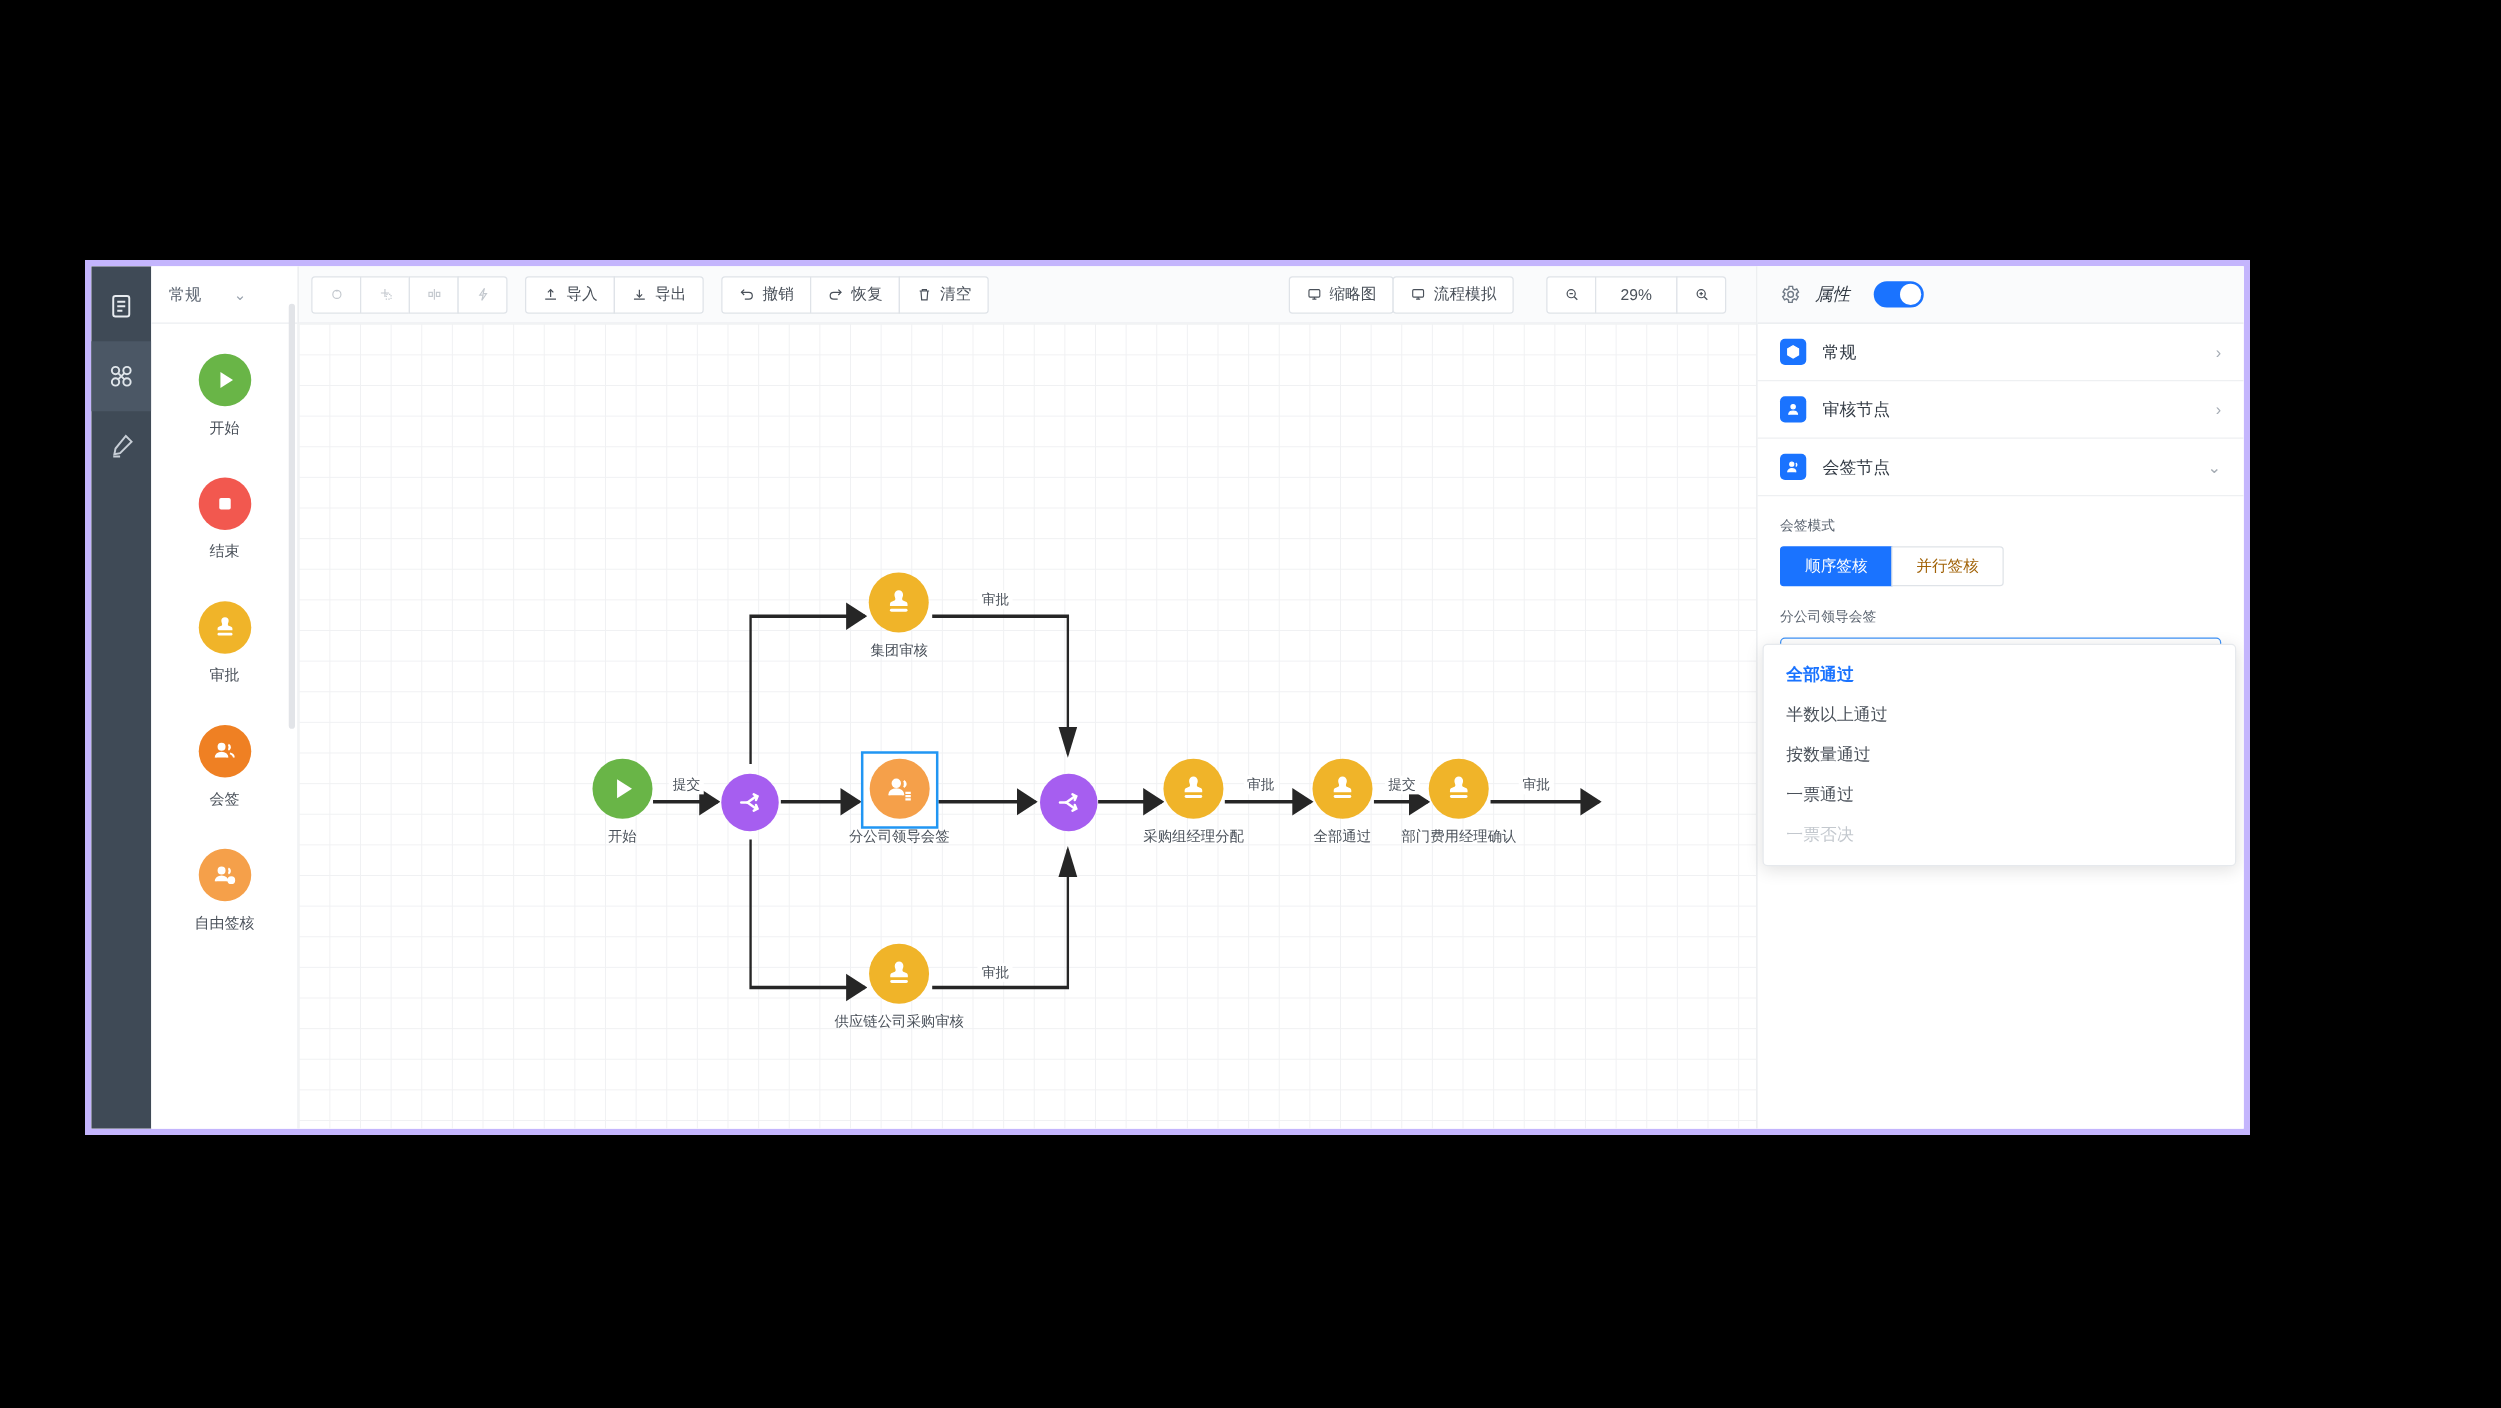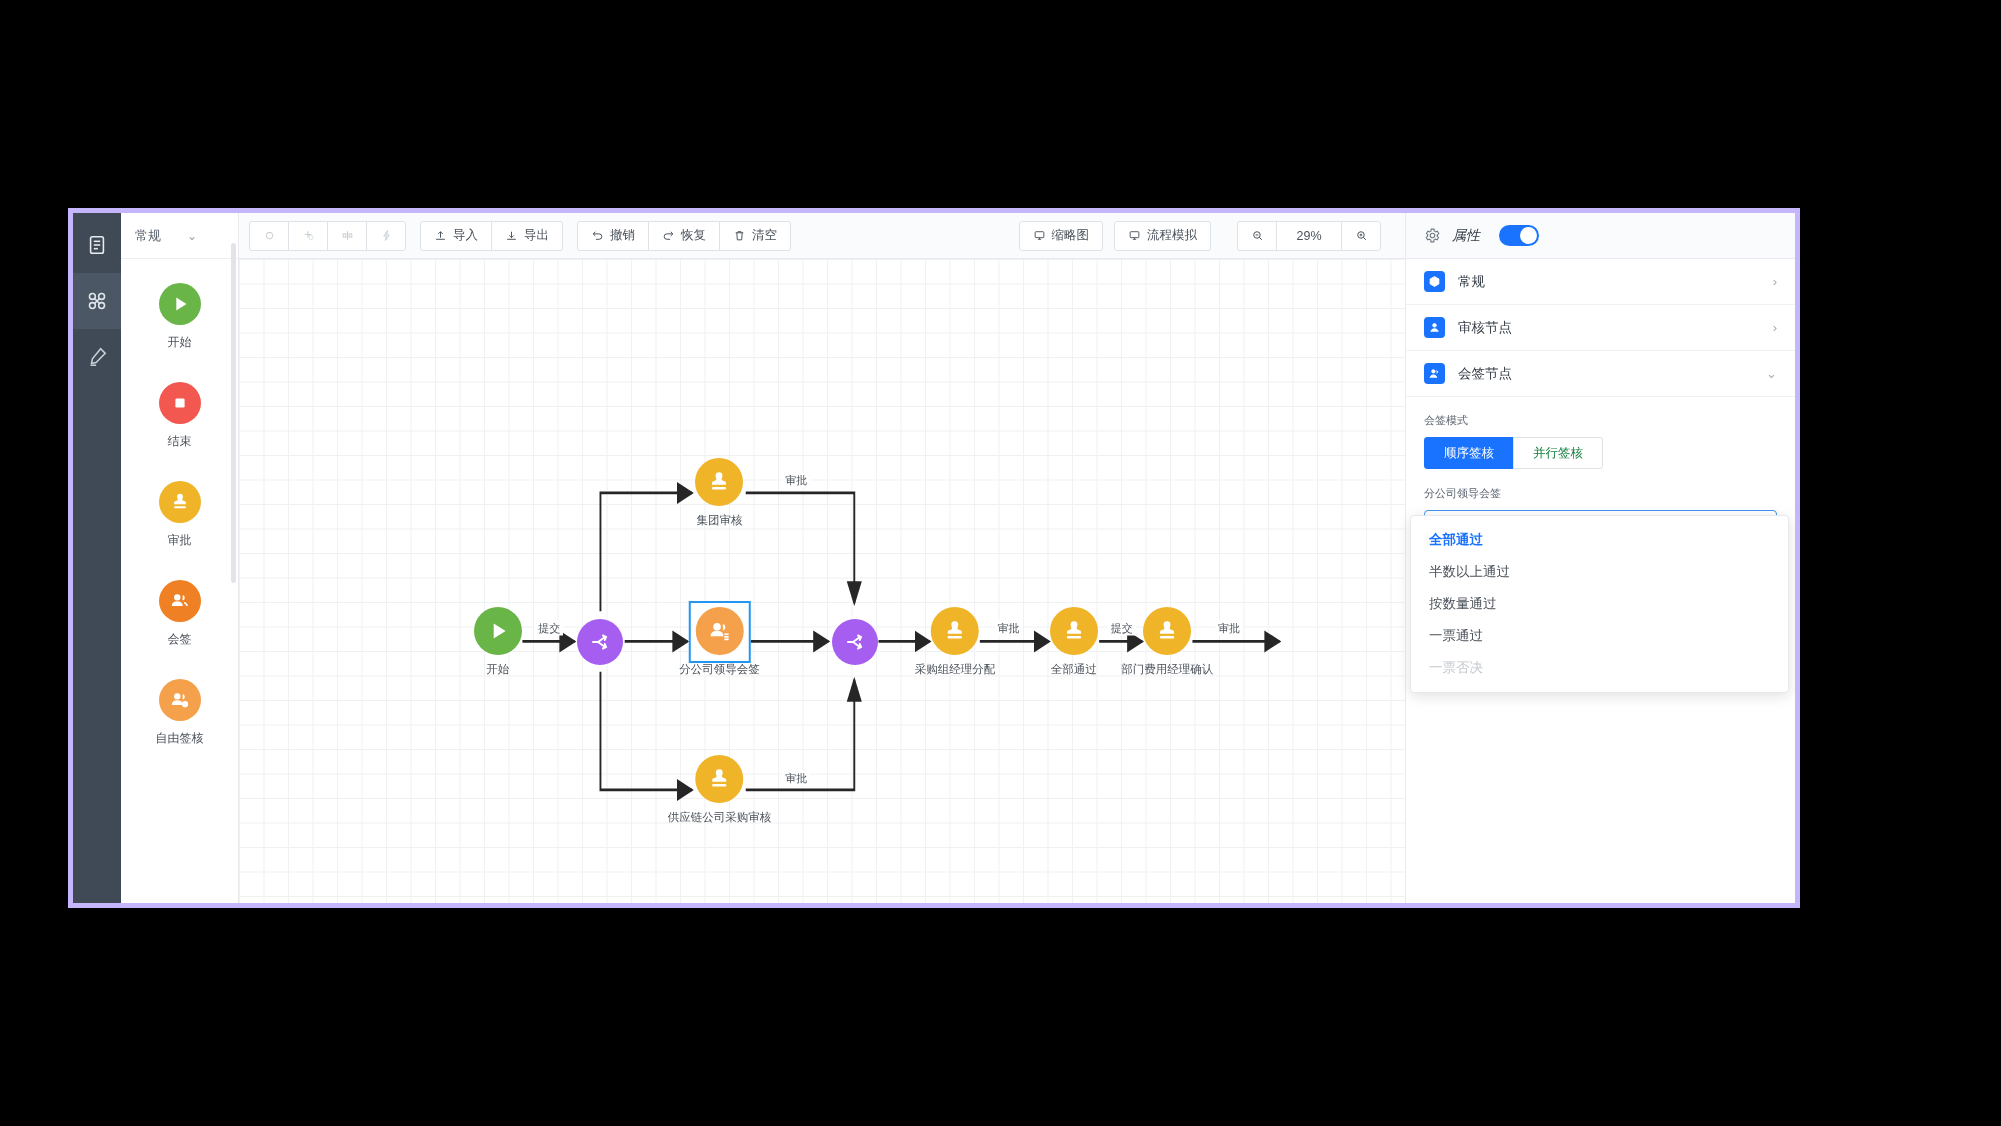--- a/index.html
+++ b/index.html
@@ -97,21 +97,21 @@
   .pic{ width:21px; height:21px; border-radius:4px; background:#1a73ff; display:flex;
         align-items:center; justify-content:center; }
   .pic svg{ width:13px; height:13px; fill:#fff; }
   .prow .plabel{ flex:1; font-size:13.5px; color:#333b45; }
   .prow .arr{ color:#a6adb5; font-size:13px; }
 
   .psec{ padding:16px 18px 0 18px; }
   .flabel{ font-size:11px; color:#5b6470; margin-bottom:9px; }
   .seg{ display:flex; margin-bottom:17px; }
   .seg > div{ height:32px; padding:0 19px; display:flex; align-items:center; font-size:12.5px;
-              border:1px solid #dfe3e8; margin-left:-1px; cursor:pointer; color:#15803d;
+              border:1px solid #dfe3e8; margin-left:-1px; cursor:pointer; color:#a16207;
               background:#fff; }
   .seg > div:first-child{ border-radius:3px 0 0 3px; margin-left:0; }
   .seg > div:last-child{ border-radius:0 3px 3px 0; }
   .seg > div.on{ background:#1a73ff; border-color:#1a73ff; color:#fff; }
 
   .select{ height:34px; border:1px solid #3f93f7; border-radius:4px; display:flex;
            align-items:center; padding:0 12px; font-size:13px; color:#333b45; cursor:pointer; }
   .select .caret{ margin-left:auto; color:#a6adb5; font-size:11px; }
 
   .dropdown{ position:absolute; left:4px; right:6px; top:302px; background:#fff;
@@ -284,21 +284,21 @@
           <svg viewBox="0 0 24 24" fill="none" stroke="currentColor" stroke-width="1.8">
               <path d="M5 7h14M9 7V5h6v2M7 7l1 13h8l1-13"></path>
             </svg>
           <span>清空</span>
         </div>
       </div>
 
       <div class="spacer"></div>
 
       <div class="tgroup">
-        <div class="tbtn only" style="margin-right:12px">
+        <div class="tbtn only" style="">
           <svg viewBox="0 0 24 24" fill="none" stroke="currentColor" stroke-width="1.7">
               <rect x="4" y="5" width="16" height="11" rx="1.5"></rect>
               <path d="M9 19h6"></path>
               <path d="M12 16v3"></path>
             </svg>
           <span>缩略图</span>
         </div>
         <div class="tbtn only" style="margin-right:12px">
           <svg viewBox="0 0 24 24" fill="none" stroke="currentColor" stroke-width="1.7">
               <rect x="4" y="5" width="16" height="11" rx="1.5"></rect>

